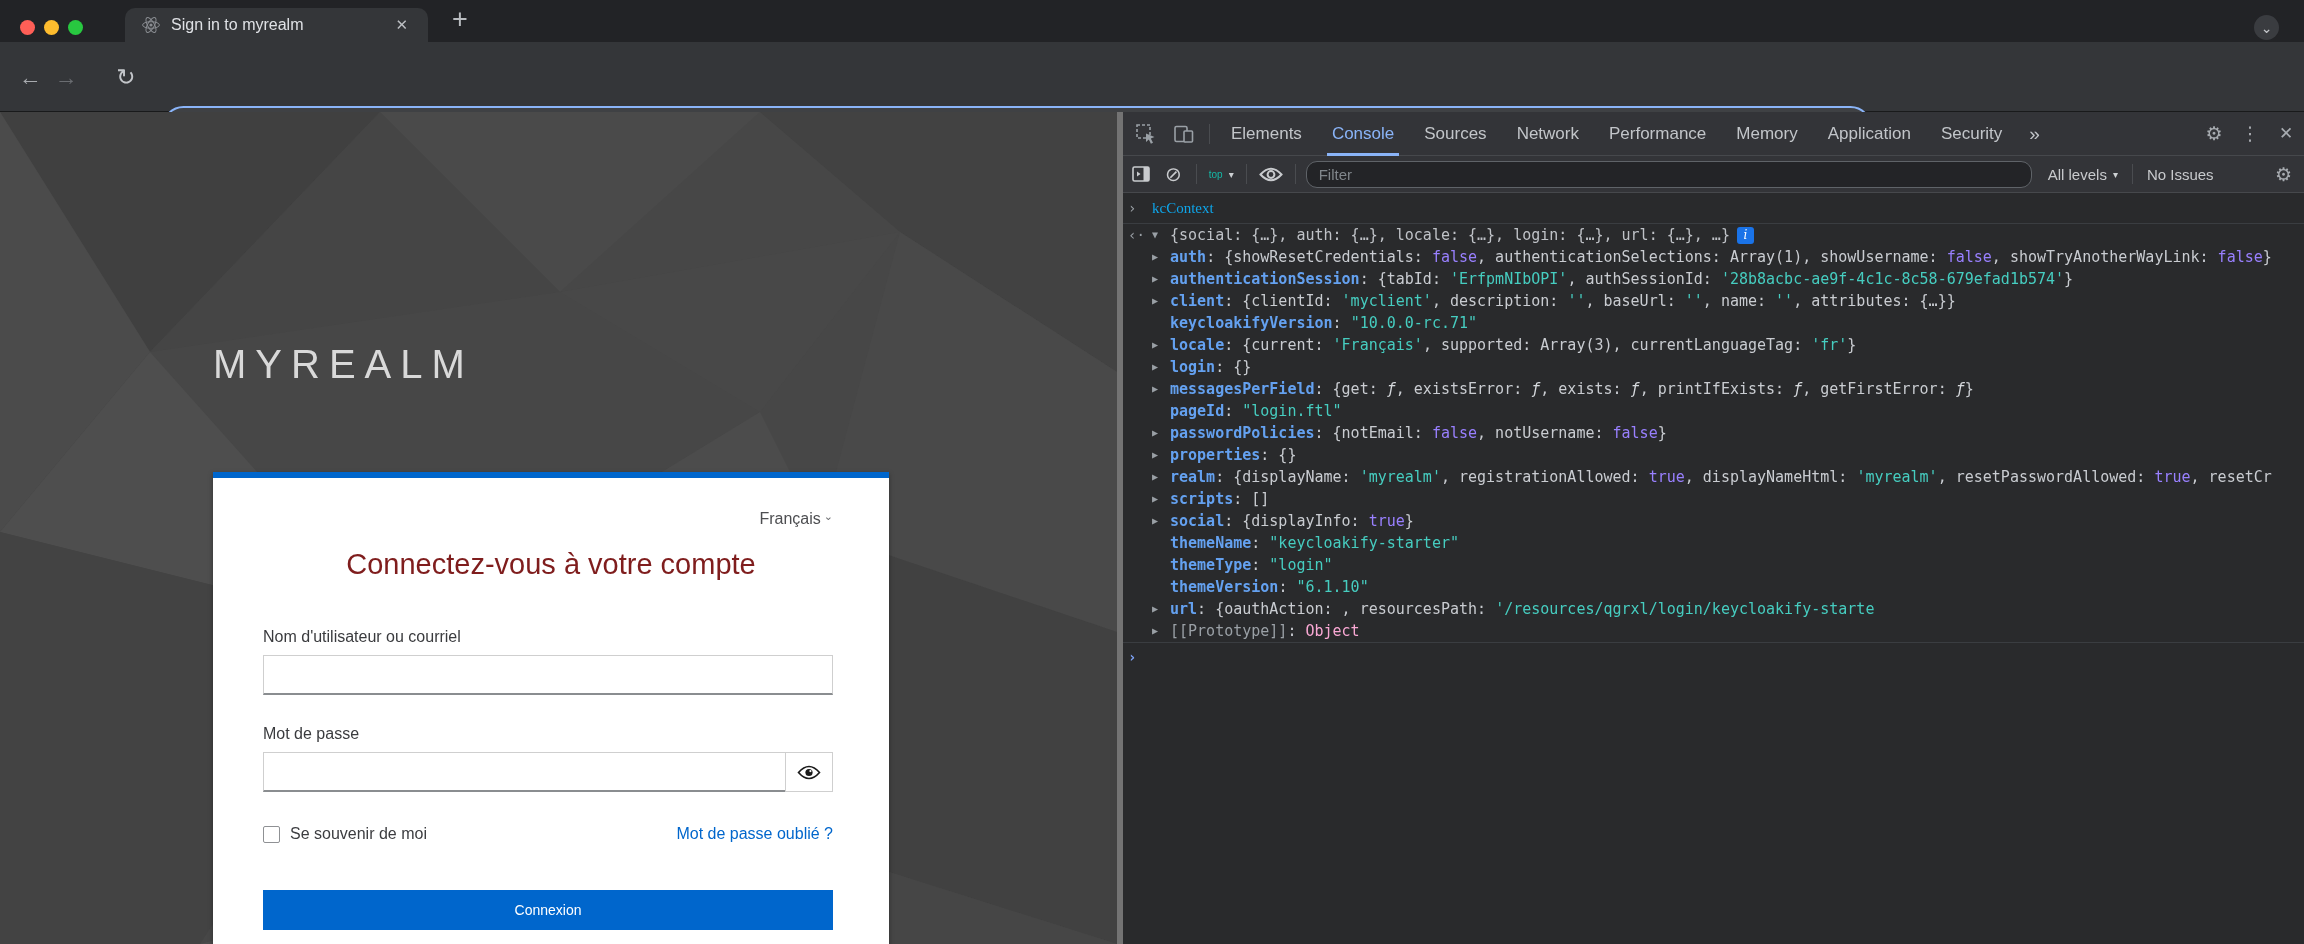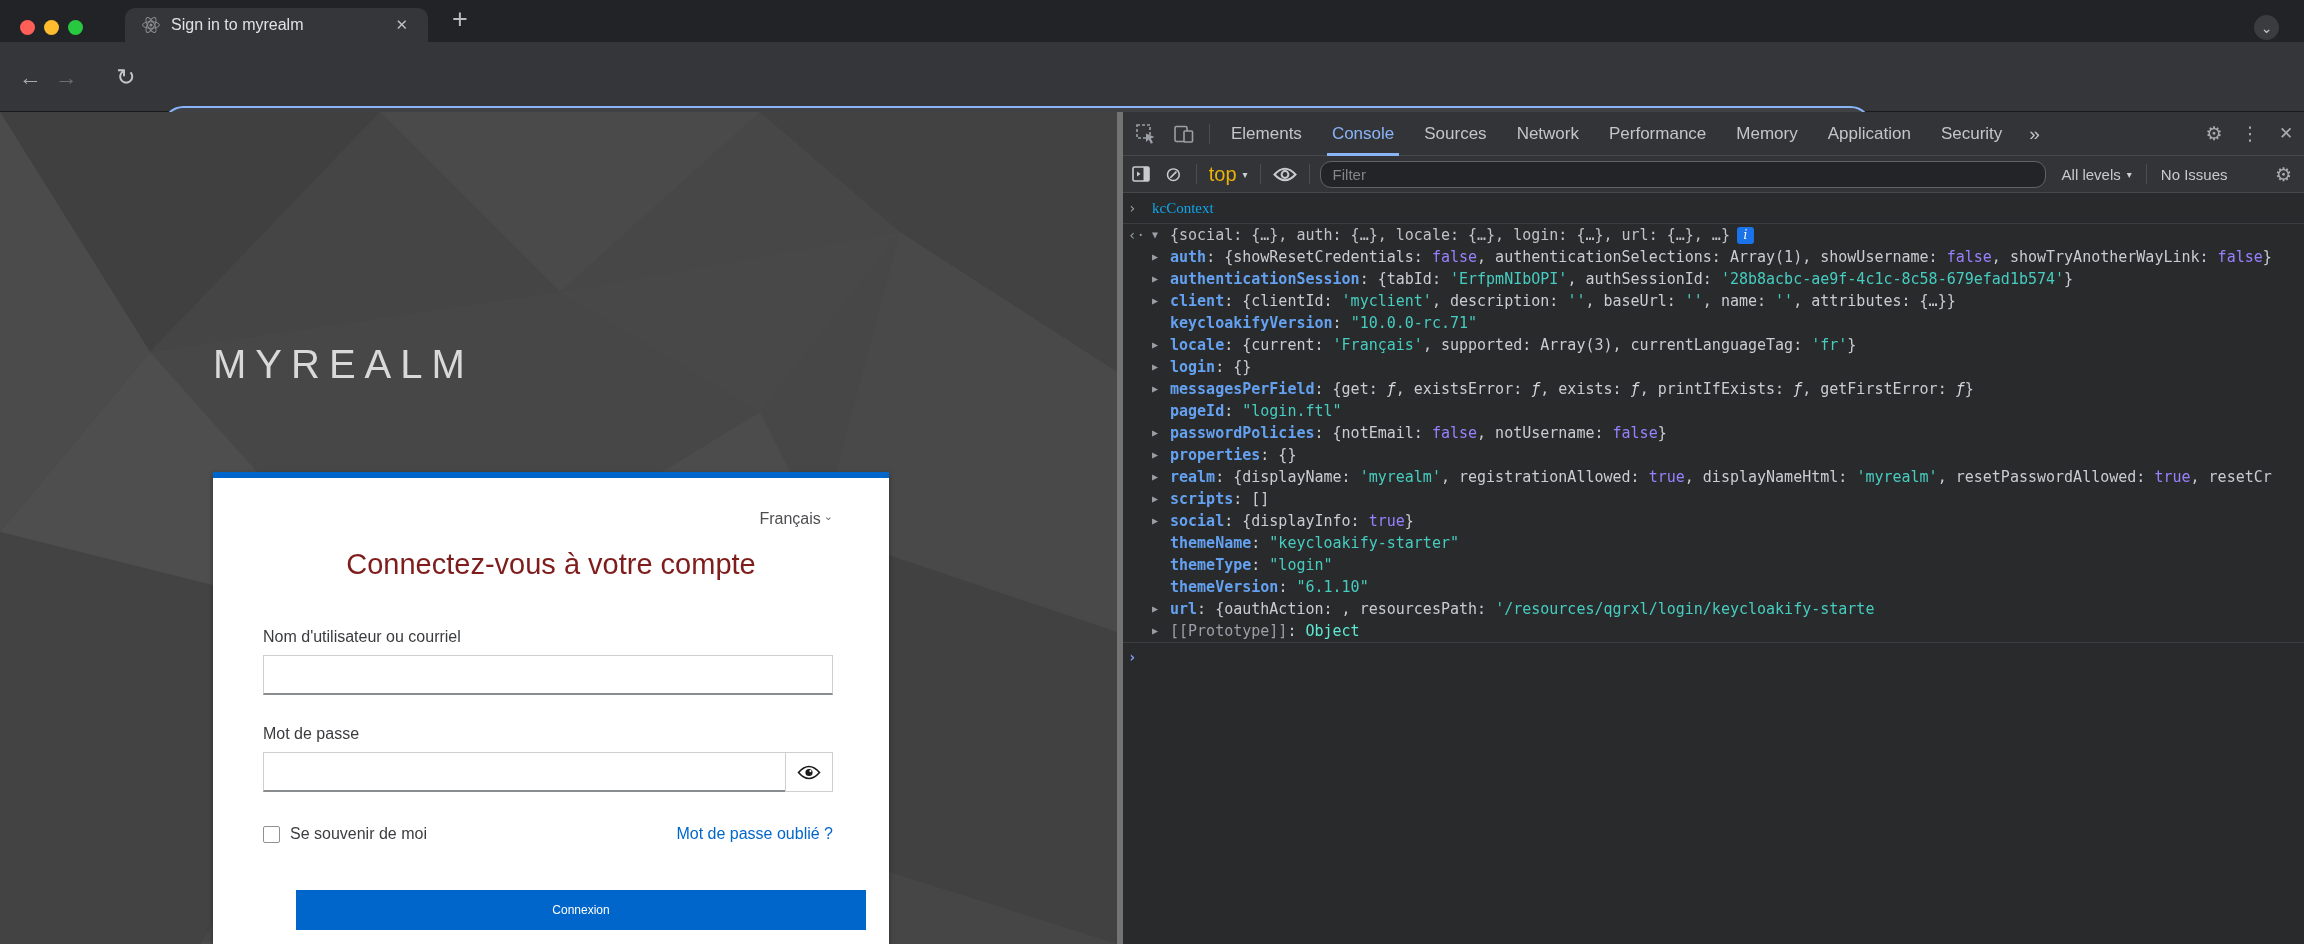--- a/index.html
+++ b/index.html
@@ -51,38 +51,38 @@
   .pwd-wrap{position:absolute;left:50px;top:274px;width:570px;height:40px;display:flex;}
   .pwd-wrap input{flex:1;height:40px;box-sizing:border-box;border:1px solid #cfcfcf;border-right:none;
                   border-bottom:2px solid #8a8d90;font-size:16px;padding:0 10px;outline:none;}
   .eye-btn{width:48px;height:40px;box-sizing:border-box;border:1px solid #cfcfcf;background:#fff;
            display:flex;align-items:center;justify-content:center;}
   .check-row{position:absolute;left:50px;top:344px;width:570px;height:24px;display:flex;align-items:center;}
   .checkbox{width:17px;height:17px;box-sizing:border-box;border:1px solid #8f9194;border-radius:2px;background:#fff;}
   .remember{font-size:16px;color:#3c3d40;margin-left:10px;}
   .forgot{margin-left:auto;font-size:16px;color:#0066cc;}
   .kc-btn{position:absolute;left:50px;top:412px;width:570px;height:40px;background:#0066cc;border:none;
-          color:#fff;font-size:12px;font-family:"Liberation Sans",sans-serif;margin-left:33px;}
+          color:#fff;font-size:14px;font-family:"Liberation Sans",sans-serif;}
 
   
   .devtools{position:absolute;left:1117px;top:112px;width:1187px;height:832px;background:#292a2c;border-left:6px solid #737373;box-sizing:border-box;}
   .dt-bar1{position:absolute;left:0;top:0;width:100%;height:44px;background:#333438;border-bottom:1px solid #46484c;
            box-sizing:border-box;display:flex;align-items:center;}
   .dt-bar2{position:absolute;left:0;top:44px;width:100%;height:37px;background:#333438;border-bottom:1px solid #46484c;
            box-sizing:border-box;display:flex;align-items:center;}
   .dt-ic{display:flex;align-items:center;justify-content:center;}
   .dt-tab{font-size:17px;color:#c2c5c9;padding:0 15px;height:44px;display:flex;align-items:center;position:relative;}
   .dt-tab.active{color:#8ab4f8;}
   .dt-tab.active::after{content:"";position:absolute;left:10px;right:10px;bottom:0;height:3px;background:#8ab4f8;}
   .dt-more{font-size:19px;color:#c2c5c9;padding:0 12px;}
   .dt-right{margin-left:auto;display:flex;align-items:center;}
   .dt-right>div{width:36px;text-align:center;color:#a7abb0;}
   .vsep{width:1px;height:20px;background:#4a4c50;flex:none;}
   .clear-ic{color:#c9cbce;font-size:20px;}
-  .frame-sel{font-size:20px;color:#eab308;}
+  .frame-sel{font-size:10px;color:#14b8a6;}
   .caret-sm{font-size:10px;color:#cdd0d3;margin-left:6px;}
   .filter{width:726px;height:27px;box-sizing:border-box;border-radius:11px;border:1px solid #5f6368;background:#232427;
           color:#c9cbce;font-size:15px;padding:0 12px;outline:none;font-family:"Liberation Sans",sans-serif;}
   .filter::placeholder{color:#80868b;}
   .lvl-sel{font-size:15px;color:#c8cacd;}
   .issues{font-size:15px;color:#c8cacd;}
   .gear{font-size:19px;color:#a7abb0;}
 
   
   .console{position:absolute;left:0;top:81px;right:0;bottom:0;overflow:hidden;
@@ -93,21 +93,21 @@
   .gut{display:inline-block;width:24px;flex:none;color:#9aa0a6;font-size:14px;}
   .g-pr{color:#7da2f5;font-weight:bold;}
   .tri{display:inline-block;width:18px;flex:none;color:#9aa0a6;font-size:10px;}
   .lvl1{padding-left:29px;}
   .tk-k{color:#64a1f0;font-weight:bold;}
   .tk-p{color:#c9ccd1;}
   .tk-s{color:#46cdc0;}
   .tk-b{color:#9980ff;}
   .tk-f{color:#d6d9dd;font-style:italic;}
   .tk-d{color:#9aa0a6;}
-  .tk-pl{color:#5eead4;}
+  .tk-pl{color:#f9a8d4;}
   .tk-i{color:#bfc2c7;}
   .tk-in{color:#0ea5e9;font-family:Liberation Serif, serif;}
   .ibadge{display:inline-block;width:17px;height:17px;line-height:17px;border-radius:3px;background:#1a73e8;
           color:#fff;text-align:center;font-size:12px;font-style:italic;font-family:"DejaVu Serif",serif;margin-left:7px;flex:none;}
 </style>
 </head>
 <body>
 
 <div class="screen">
 

